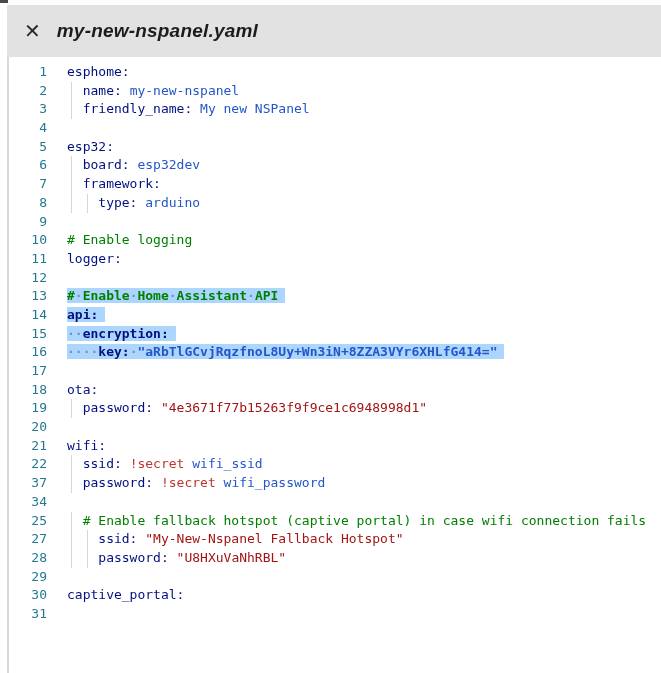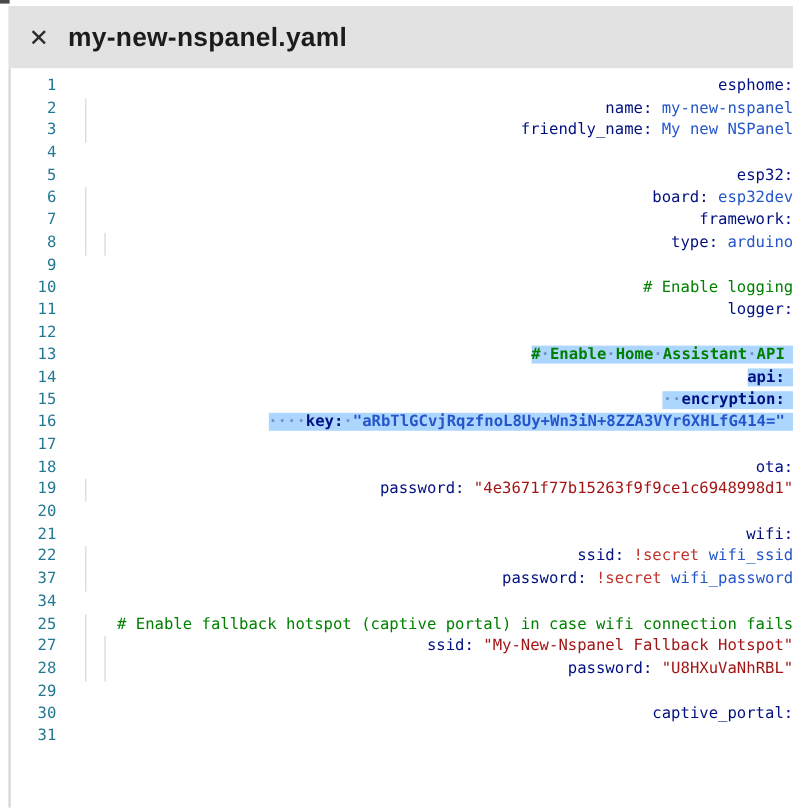--- a/index.html
+++ b/index.html
@@ -7,27 +7,27 @@
     --com:#008000; --ws:#6d94bf; --lineno:#237893; --selection:#add6ff;
     --guide:#d6d6d6; --headerbg:#e2e2e2; --titlecol:#1c1c1c; --bordercol:#d8d8d8;
   }
   *{margin:0;padding:0;box-sizing:border-box;}
   html,body{width:661px;height:673px;overflow:hidden;background:#ffffff;
     font-family:"Liberation Sans",sans-serif;}
   .corner-artifact{position:absolute;left:0;top:0;width:8px;height:3px;background:#4a4a4a;}
   .window{position:absolute;left:7px;top:5px;right:0;bottom:0;background:#fff;}
   .header{height:52px;background:var(--headerbg);display:flex;align-items:center;padding-left:17px;}
   .close{font-size:20px;color:#2b2b2b;cursor:pointer;line-height:1;font-family:"DejaVu Sans",sans-serif;}
-  .title{margin-left:16px;font-size:22px;font-weight:bold;color:var(--titlecol);letter-spacing:0.2px;}
+  .title{margin-left:16px;font-size:19px;font-weight:bold;color:var(--titlecol);letter-spacing:0.2px;font-style:italic;}
   .code-area{position:absolute;top:52px;left:0;right:0;bottom:0;background:#fff;
     border-left:2px solid var(--bordercol);padding-top:6px;
     font-family:"DejaVu Sans Mono","Liberation Mono",monospace;font-size:13px;}
   .code-line{display:flex;height:18.7px;line-height:18.7px;}
   .gutter{flex:none;width:38px;text-align:right;color:var(--lineno);}
-  .content{position:relative;flex:1;margin-left:20px;white-space:pre;color:#000;text-align:right;}
+  .content{position:relative;flex:1;margin-left:20px;white-space:pre;color:#000;}
   .guide{position:absolute;top:0;bottom:0;width:1px;background:var(--guide);}
   .selbg{background:var(--selection);padding-right:7px;font-weight:bold;}
   .tok-k{color:var(--key);}
   .tok-v{color:var(--val);}
   .tok-s{color:var(--str);}
   .tok-c{color:var(--com);}
   .tok-r{color:var(--sec);}
   .tok-w{color:var(--ws);}
   .tok-t{color:#000;}
 </style>

